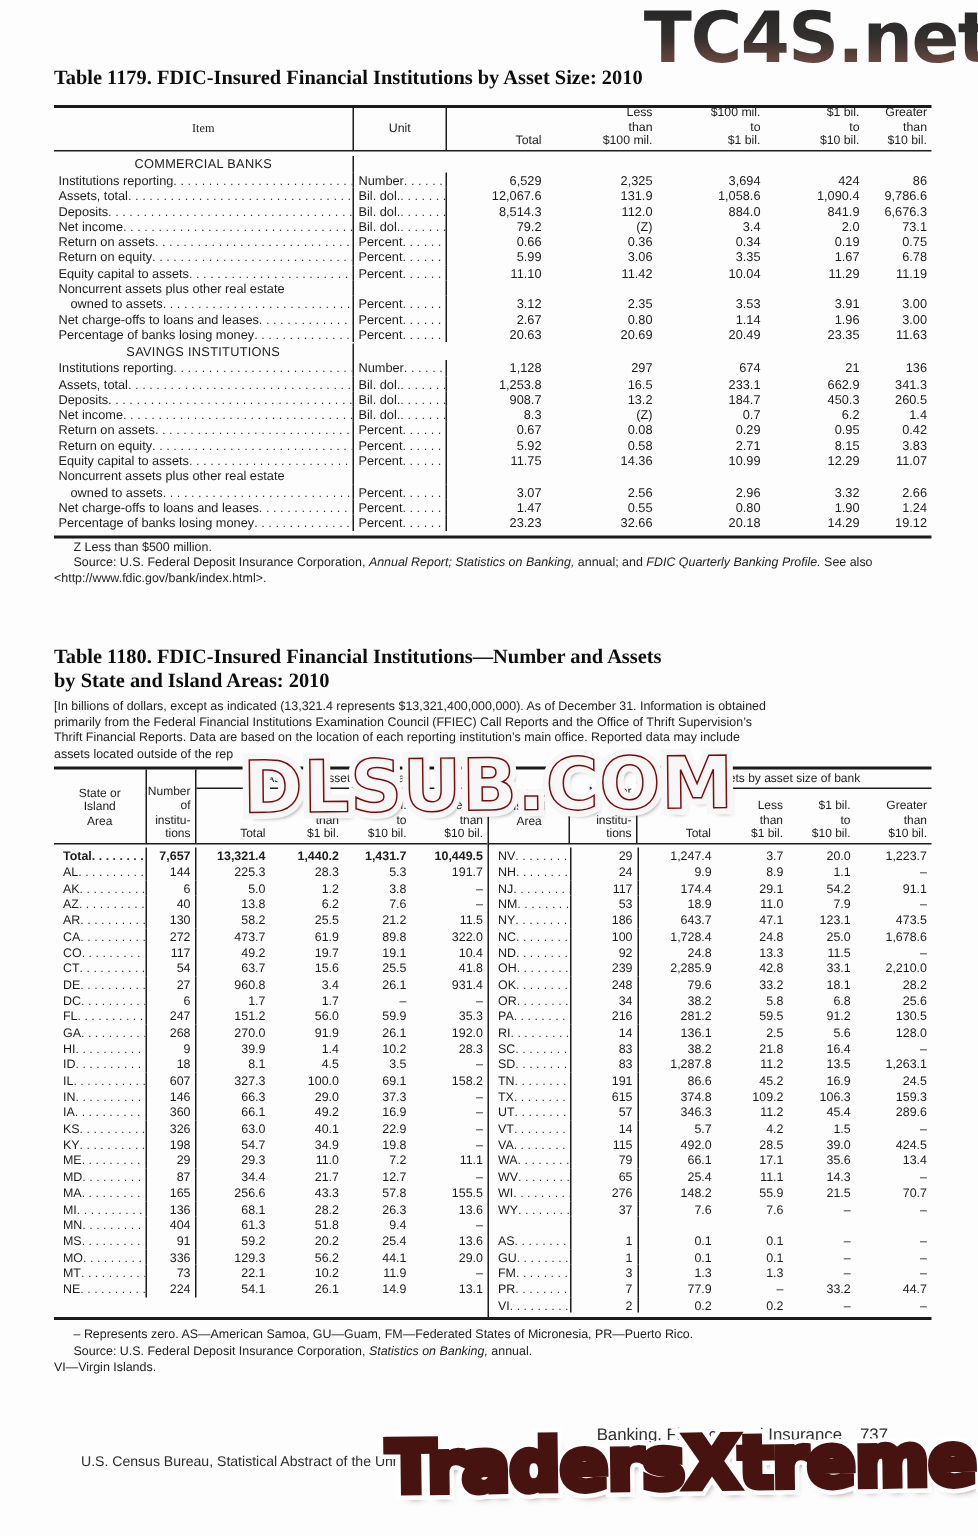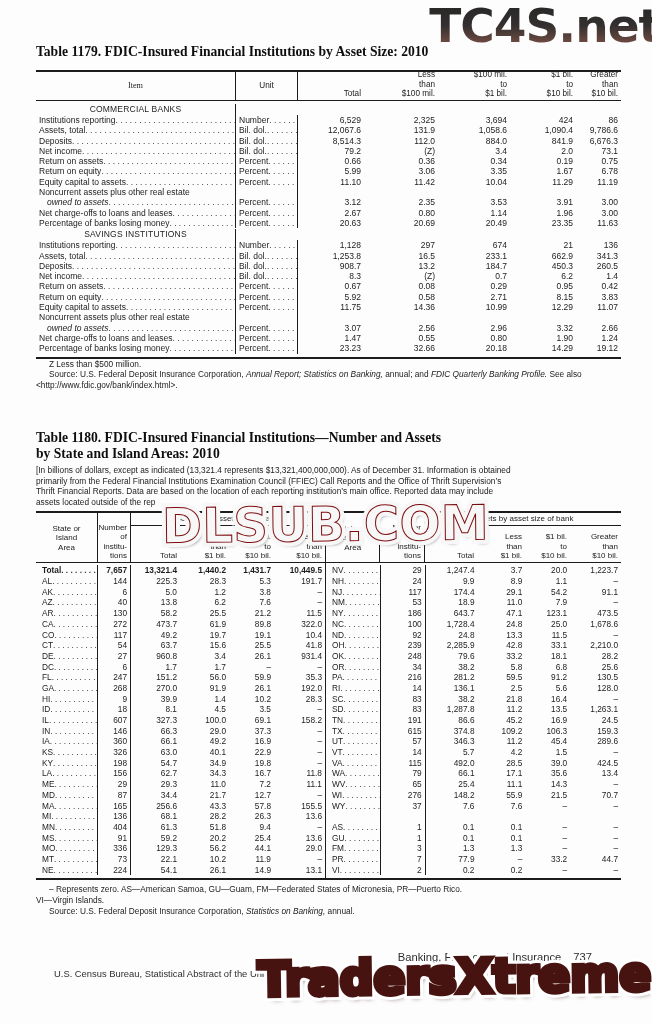--- a/index.html
+++ b/index.html
@@ -23,21 +23,21 @@
   .hc-unit{width:62px;border-right:1px solid #1c1c1c;display:flex;align-items:center;justify-content:center;}
   .hc-n{display:flex;flex-direction:column;justify-content:flex-end;text-align:right;padding:1px 3px 2px 0;}
   .w1{width:66px}.w2{width:74px}.w3{width:72px}.w4{width:66px}.w5{width:45px}
   .t79 .tbody{padding:2px 0 3px 0;}
   .r79{display:flex;height:10.3px;line-height:10.3px;font-size:8.5px;}
   .r79.rhead{height:11px;line-height:11px;margin-top:1px;flex-direction:column;}
   .r79 .ci{box-sizing:border-box;width:200px;border-right:1px solid #1c1c1c;display:flex;overflow:hidden;padding-left:3px;}
   .r79 .ci.center{justify-content:center;padding-left:0;letter-spacing:.2px;}
   .r79 .cu{box-sizing:border-box;width:62px;border-right:1px solid #1c1c1c;display:flex;overflow:hidden;padding-left:3px;}
   .r79 .cn{box-sizing:border-box;text-align:right;padding-right:3px;}
-  .lbl2{padding-left:8px;font-style:italic;}
+  .lbl2{padding-left:8px;}
   .dots{flex:1;overflow:hidden;white-space:nowrap;color:#333;}
   .dots::after{content:" . . . . . . . . . . . . . . . . . . . . . . . . . . . . . . . . . . . . . . . . . . . . . . . .";}
 
   
   .t80{margin-top:4px;display:flex;border-top:2px solid #1c1c1c;border-bottom:2px solid #1c1c1c;}
   .panel{box-sizing:border-box;}
   .pL{width:289px;}
   .pR{width:296px;border-left:1px solid #1c1c1c;}
   .p-hdr{display:flex;height:50px;border-bottom:1px solid #1c1c1c;box-sizing:border-box;
          font-size:8px;line-height:9.3px;}
@@ -725,31 +725,20 @@
                 <span class="dots"></span>
               </div>
               <div class="c-num cw-num">198</div>
               <div class="c-v cw-t">54.7</div>
               <div class="c-v cw-l">34.9</div>
               <div class="c-v cw-m">19.8</div>
               <div class="c-v cw-g">–</div>
             </div>
             <div class="r80">
               <div class="c-area cw-area">
-                <span>LA</span>
-                <span class="dots"></span>
-              </div>
-              <div class="c-num cw-num">156</div>
-              <div class="c-v cw-t">62.7</div>
-              <div class="c-v cw-l">34.3</div>
-              <div class="c-v cw-m">16.7</div>
-              <div class="c-v cw-g">11.8</div>
-            </div>
-            <div class="r80">
-              <div class="c-area cw-area">
                 <span>ME</span>
                 <span class="dots"></span>
               </div>
               <div class="c-num cw-num">29</div>
               <div class="c-v cw-t">29.3</div>
               <div class="c-v cw-l">11.0</div>
               <div class="c-v cw-m">7.2</div>
               <div class="c-v cw-g">11.1</div>
             </div>
             <div class="r80">
@@ -1195,22 +1184,22 @@
               <div class="c-v cw-l">0.2</div>
               <div class="c-v cw-m">–</div>
               <div class="c-v cw-g">–</div>
             </div>
           </div>
       </div>
     </div>
 
     <div class="fnotes80">
       <p class="fn ind">– Represents zero. AS—American Samoa, GU—Guam, FM—Federated States of Micronesia, PR—Puerto Rico.</p>
+      <p class="fn ind" id="t80src"><span>Source: U.S. Federal Deposit Insurance Corporation, </span><i>Statistics on Banking,</i><span> annual.</span></p>
       <p class="fn">VI—Virgin Islands.</p>
-      <p class="fn ind" id="t80src"><span>Source: U.S. Federal Deposit Insurance Corporation, </span><i>Statistics on Banking,</i><span> annual.</span></p>
     </div>
   </section>
 
   <div class="wm wm-mid wm-lay" data-text="DLSUB.COM">DLSUB.COM</div>
 
   <div class="pgfoot-r">
     <span>Banking, Finance, and Insurance</span><span class="pgnum">737</span>
   </div>
   <div class="pgfoot-l">U.S. Census Bureau, Statistical Abstract of the United States: 2012</div>
 

